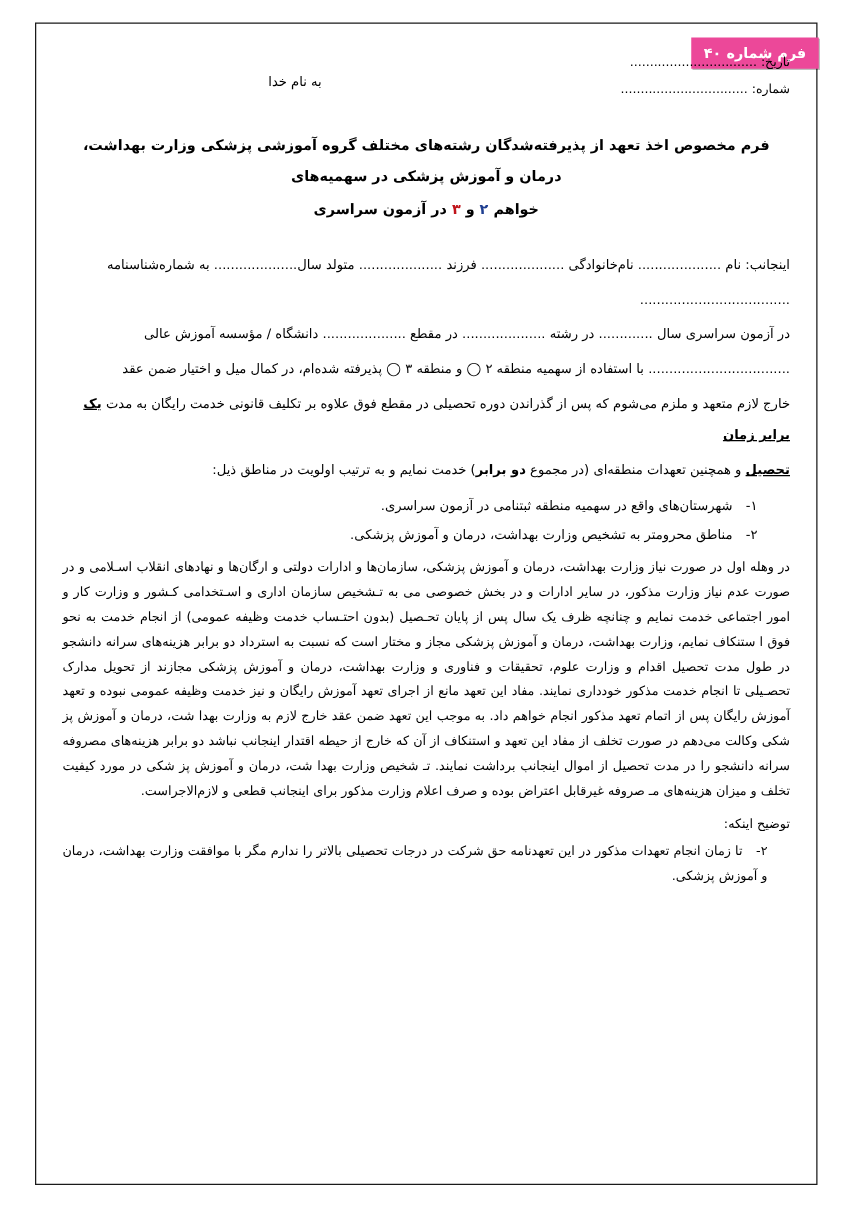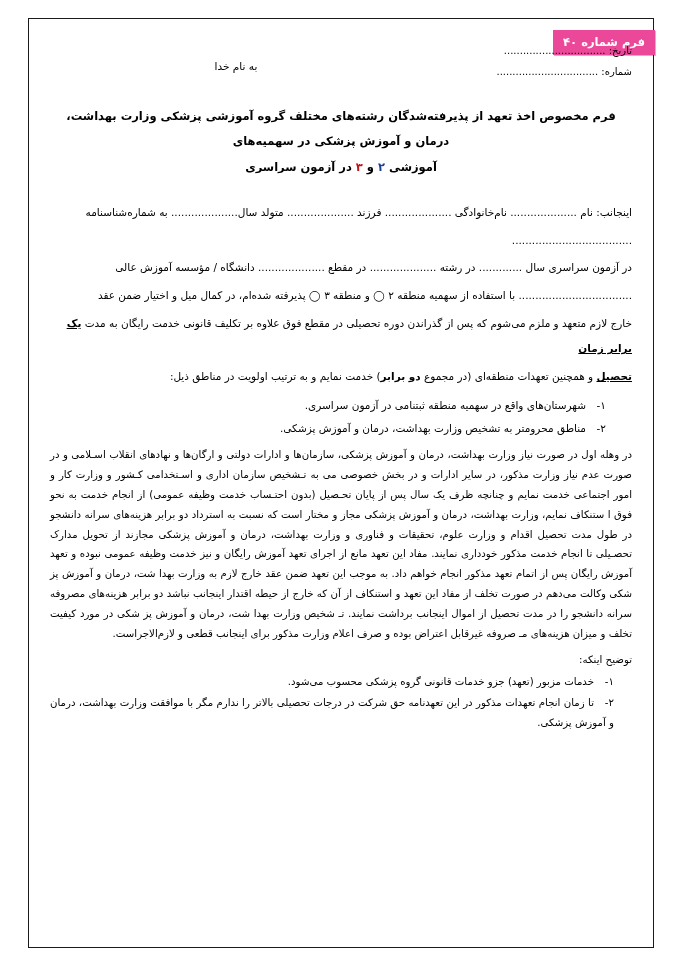--- a/index.html
+++ b/index.html
@@ -179,21 +179,21 @@
       <div class="top-fields">
         <div class="dotline">تاریخ: ................................</div>
         <div class="dotline">شماره: ................................</div>
       </div>
       <div class="basmala">به نام خدا</div>
     </div>
 
     <div class="title">
       <div>فرم مخصوص اخذ تعهد از پذیرفته‌شدگان رشته‌های مختلف گروه آموزشی پزشکی وزارت بهداشت، درمان و آموزش پزشکی در سهمیه‌های</div>
       <div>
-        <span>آموزشی </span><span class="num-blue">۲</span><span> و </span><span class="num-red">۳</span><span> در آزمون سراسری</span>
+        <span>خواهم </span><span class="num-blue">۲</span><span> و </span><span class="num-red">۳</span><span> در آزمون سراسری</span>
       </div>
     </div>
 
     <div class="blank-lines">
       <p>اینجانب: نام .................... نام‌خانوادگی .................... فرزند .................... متولد سال.................... به شماره‌شناسنامه</p>
       <p>....................................</p>
       <p>در آزمون سراسری سال ............. در رشته .................... در مقطع .................... دانشگاه / مؤسسه آموزش عالی</p>
       <p>.................................. با استفاده از سهمیه منطقه ۲ ◯ و منطقه ۳ ◯ پذیرفته شده‌ام، در کمال میل و اختیار ضمن عقد</p>
       <p><span>خارج لازم متعهد و ملزم می‌شوم که پس از گذراندن دوره تحصیلی در مقطع فوق علاوه بر تکلیف قانونی خدمت رایگان به مدت </span><span class="u">یک برابر زمان</span></p>
       <p><span class="u">تحصیل</span><span> و همچنین تعهدات منطقه‌ای (در مجموع </span><span class="b">دو برابر</span><span>) خدمت نمایم و به ترتیب اولویت در مناطق ذیل:</span></p>
@@ -202,19 +202,18 @@
     <ol class="top-list">
       <li><span class="li-num">۱-</span><span>شهرستان‌های واقع در سهمیه منطقه ثبتنامی در آزمون سراسری.</span></li>
       <li><span class="li-num">۲-</span><span>مناطق محرومتر به تشخیص وزارت بهداشت، درمان و آموزش پزشکی.</span></li>
     </ol>
 
     <div class="body-para">در وهله اول در صورت نیاز وزارت بهداشت، درمان و آموزش پزشکی، سازمان‌ها و ادارات دولتی و ارگان‌ها و نهادهای انقلاب اسـلامی و در صورت عدم نیاز وزارت مذکور، در سایر ادارات و در بخش خصوصی می به تـشخیص سازمان اداری و اسـتخدامی کـشور و وزارت کار و امور اجتماعی خدمت نمایم و چنانچه ظرف یک سال پس از پایان تحـصیل (بدون احتـساب خدمت وظیفه عمومی) از انجام خدمت به نحو فوق ا ستنکاف نمایم، وزارت بهداشت، درمان و آموزش پزشکی مجاز و مختار است که نسبت به استرداد دو برابر هزینه‌های سرانه دانشجو در طول مدت تحصیل اقدام و وزارت علوم، تحقیقات و فناوری و وزارت بهداشت، درمان و آموزش پزشکی مجازند از تحویل مدارک تحصـیلی تا انجام خدمت مذکور خودداری نمایند. مفاد این تعهد مانع از اجرای تعهد آموزش رایگان و نیز خدمت وظیفه عمومی نبوده و تعهد آموزش رایگان پس از اتمام تعهد مذکور انجام خواهم داد. به موجب این تعهد ضمن عقد خارج لازم به وزارت بهدا شت، درمان و آموزش پز شکی وکالت می‌دهم در صورت تخلف از مفاد این تعهد و استنکاف از آن که خارج از حیطه اقتدار اینجانب نباشد دو برابر هزینه‌های مصروفه سرانه دانشجو را در مدت تحصیل از اموال اینجانب برداشت نمایند. تـ شخیص وزارت بهدا شت، درمان و آموزش پز شکی در مورد کیفیت تخلف و میزان هزینه‌های مـ صروفه غیرقابل اعتراض بوده و صرف اعلام وزارت مذکور برای اینجانب قطعی و لازم‌الاجراست.</div>
 
     <div class="note-title">توضیح اینکه:</div>
 
     <ol class="note-list">
-      <li><span class="li-num">۱-</span><span>خدمات مزبور (تعهد) جزو خدمات قانونی گروه پزشکی محسوب می‌شود.</span></li>
       <li><span class="li-num">۲-</span><span>تا زمان انجام تعهدات مذکور در این تعهدنامه حق شرکت در درجات تحصیلی بالاتر را ندارم مگر با موافقت وزارت بهداشت، درمان و آموزش پزشکی.</span></li>
     </ol>
 
 
   </div>
 </div>
 
 </body></html>

